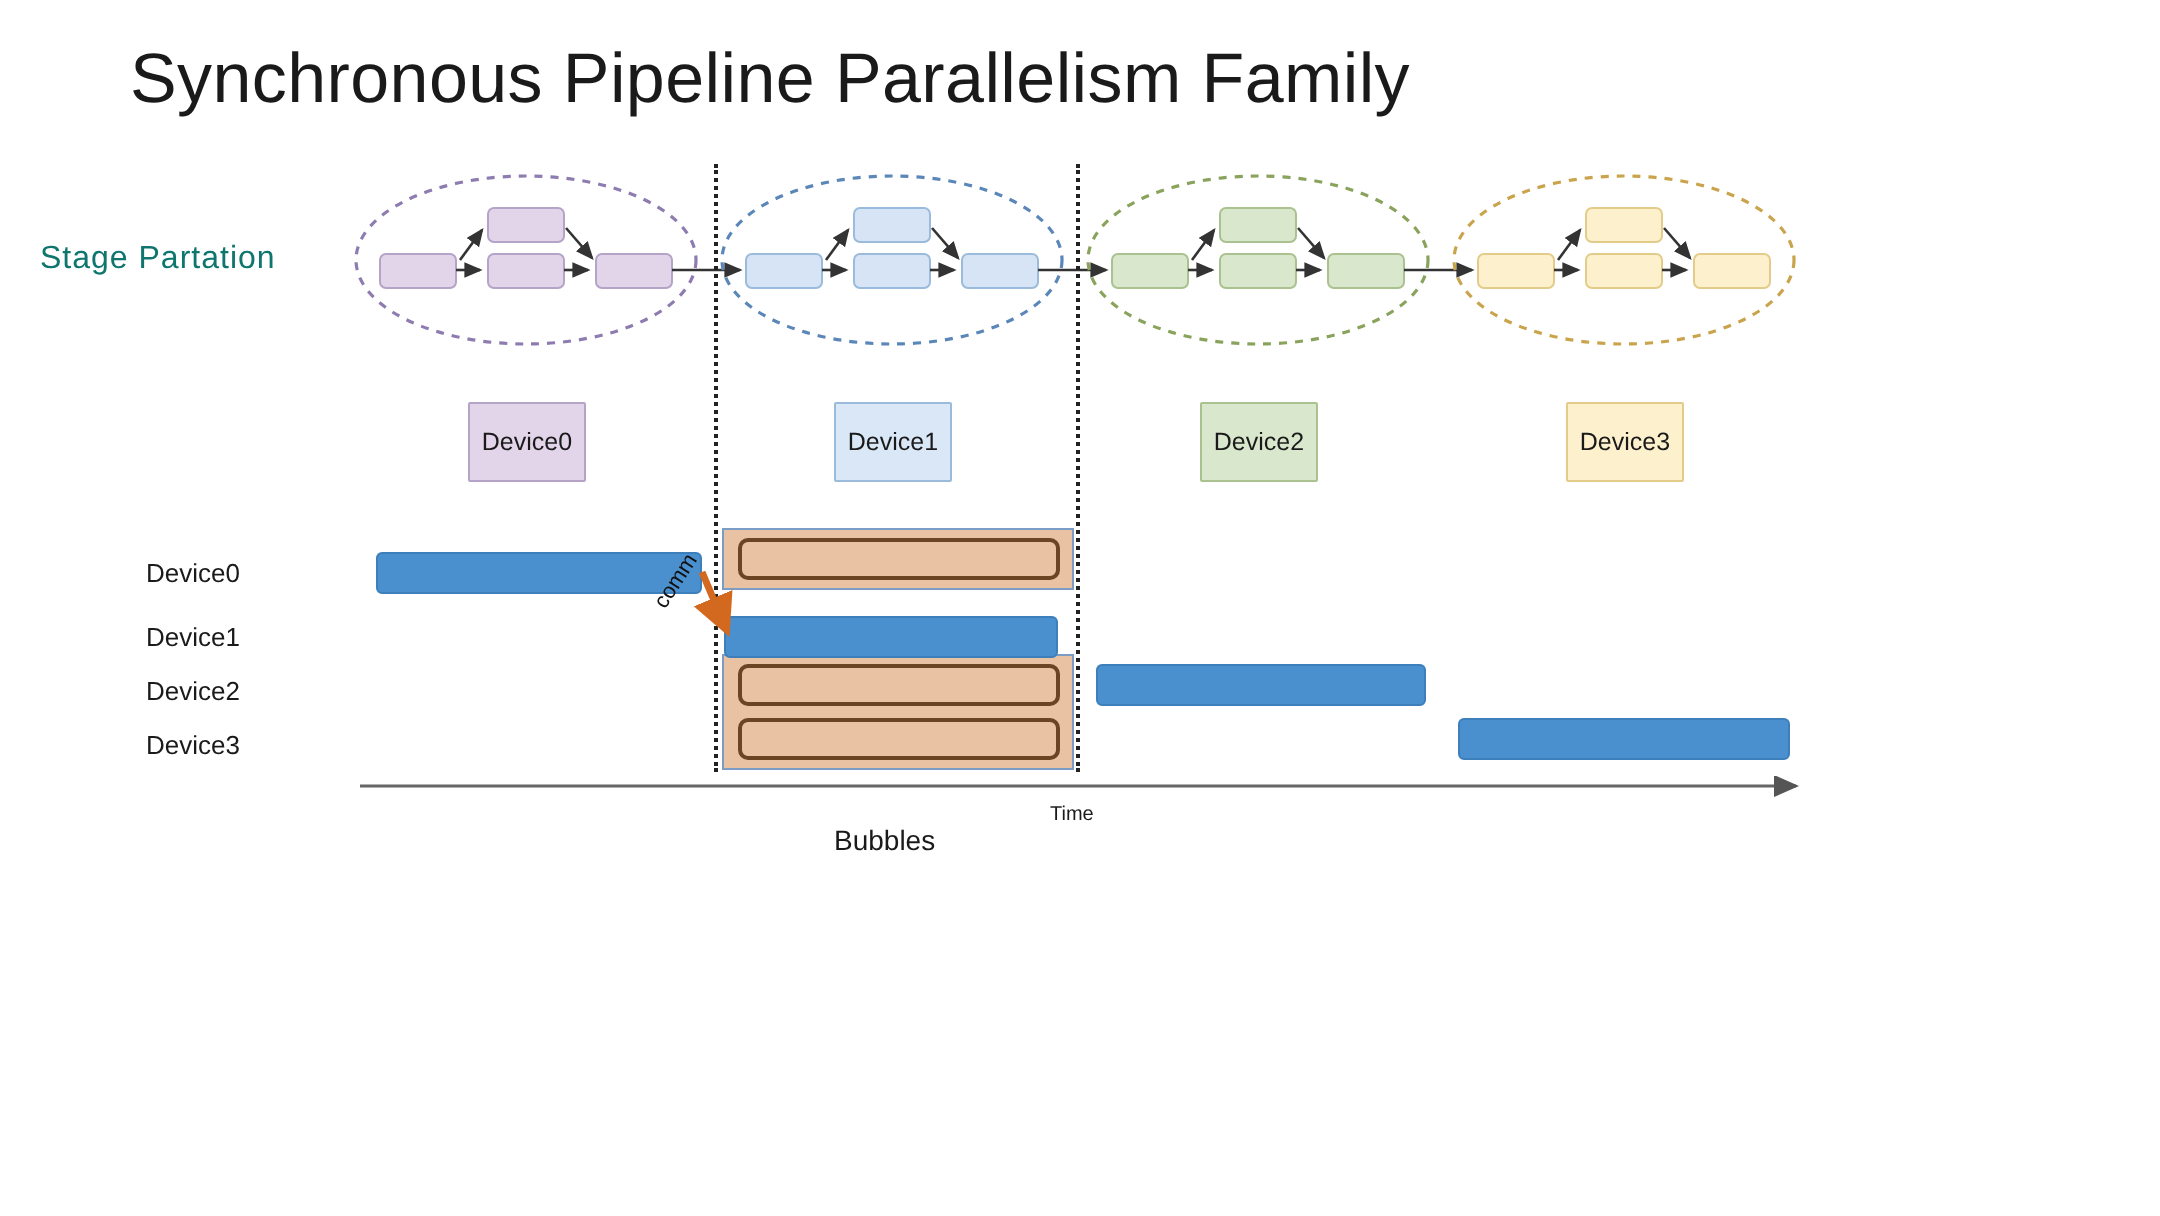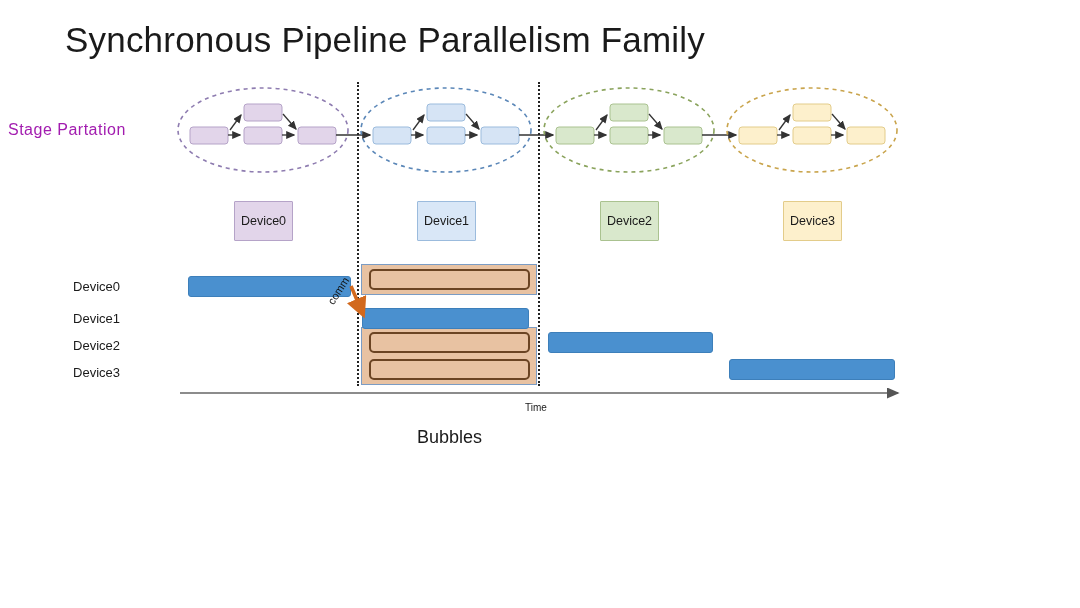--- a/index.html
+++ b/index.html
@@ -15,22 +15,22 @@
     position:absolute;left:30px;top:20px;
     font-size:35px;font-weight:400;color:#1a1a1a;
     letter-spacing:0.2px;white-space:nowrap;margin-left:35px;
   }
 
   
   #logo{position:absolute;right:10px;top:28px;width:140px;height:34px;}
 
   
   #stage-label{
-    position:absolute;left:8px;top:121px;
-    font-size:16px;color:#a21caf;white-space:nowrap;letter-spacing:0.5px;
+    position:absolute;left:20px;top:121px;
+    font-size:16px;color:#0f766e;white-space:nowrap;letter-spacing:0.5px;
   }
 
   
   #stage-svg{position:absolute;left:0;top:0;width:1080px;height:260px;}
 
   
   .devbox{
     position:absolute;height:40px;width:59px;
     display:flex;align-items:center;justify-content:center;
     font-size:12.5px;color:#1a1a1a;
@@ -182,16 +182,16 @@
 
   <svg id="axis" viewBox="0 0 730 14" xmlns="http://www.w3.org/2000/svg">
     <defs>
       <marker id="ahA" markerWidth="8" markerHeight="8" refX="7" refY="3.5" orient="auto" markerUnits="strokeWidth">
         <path d="M0,0 L8,3.5 L0,7 z" fill="#555"></path>
       </marker>
     </defs>
     <line x1="0" y1="5" x2="718" y2="5" stroke="#666" stroke-width="1.6" marker-end="url(#ahA)"></line>
   </svg>
 
-  <div class="axis-text" style="left:417px;top:427px;font-size:18px;">Bubbles</div>
+  <div class="axis-text" style="left:417px;top:412px;font-size:14px;">Bubbles</div>
   <div class="axis-text" style="left:525px;top:402px;font-size:10px;font-weight:normal;">Time</div>
 
 </div>
 
 </body></html>

